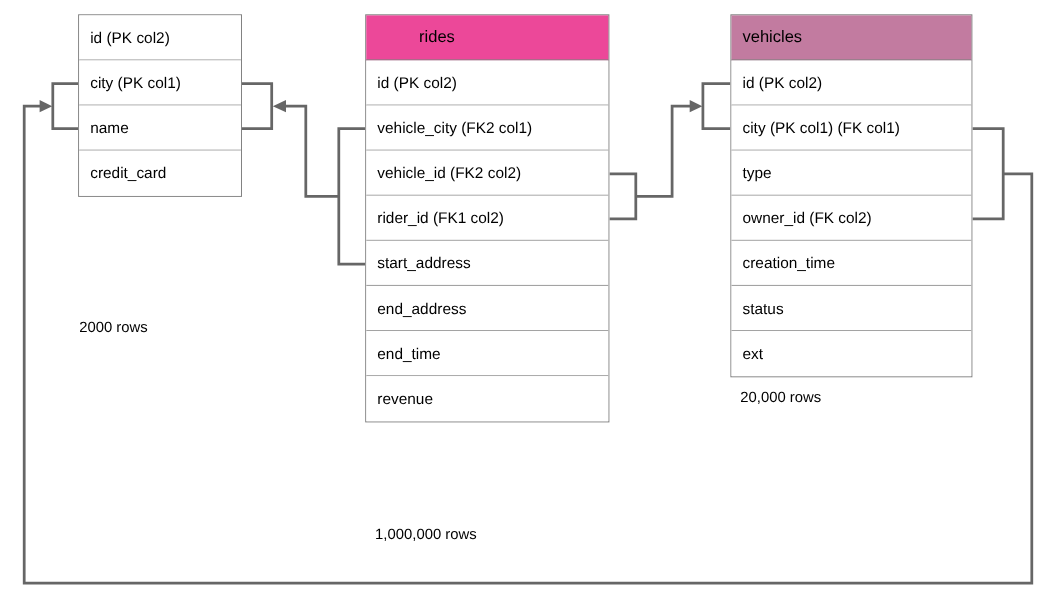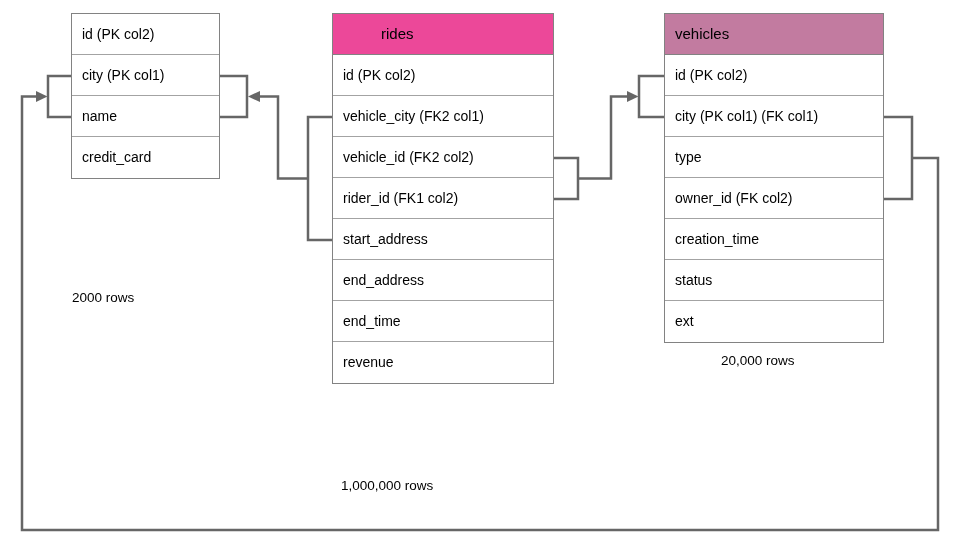--- a/index.html
+++ b/index.html
@@ -92,15 +92,15 @@
   <div class="db-table" style="left:664px; top:13px; width:220px;">
     <div class="thead" style="background-color: rgb(194, 123, 160);">vehicles</div>
     <div class="trow">id (PK col2)</div>
     <div class="trow">city (PK col1) (FK col1)</div>
     <div class="trow">type</div>
     <div class="trow">owner_id (FK col2)</div>
     <div class="trow">creation_time</div>
     <div class="trow">status</div>
     <div class="trow">ext</div>
   </div>
-  <div class="caption" style="left:673px; top:353px;margin-left:48px;">20,000 rows</div>
+  <div class="caption" style="left:673px; top:353px;">20,000 rows</div>
 
 </div>
 
 </body></html>

